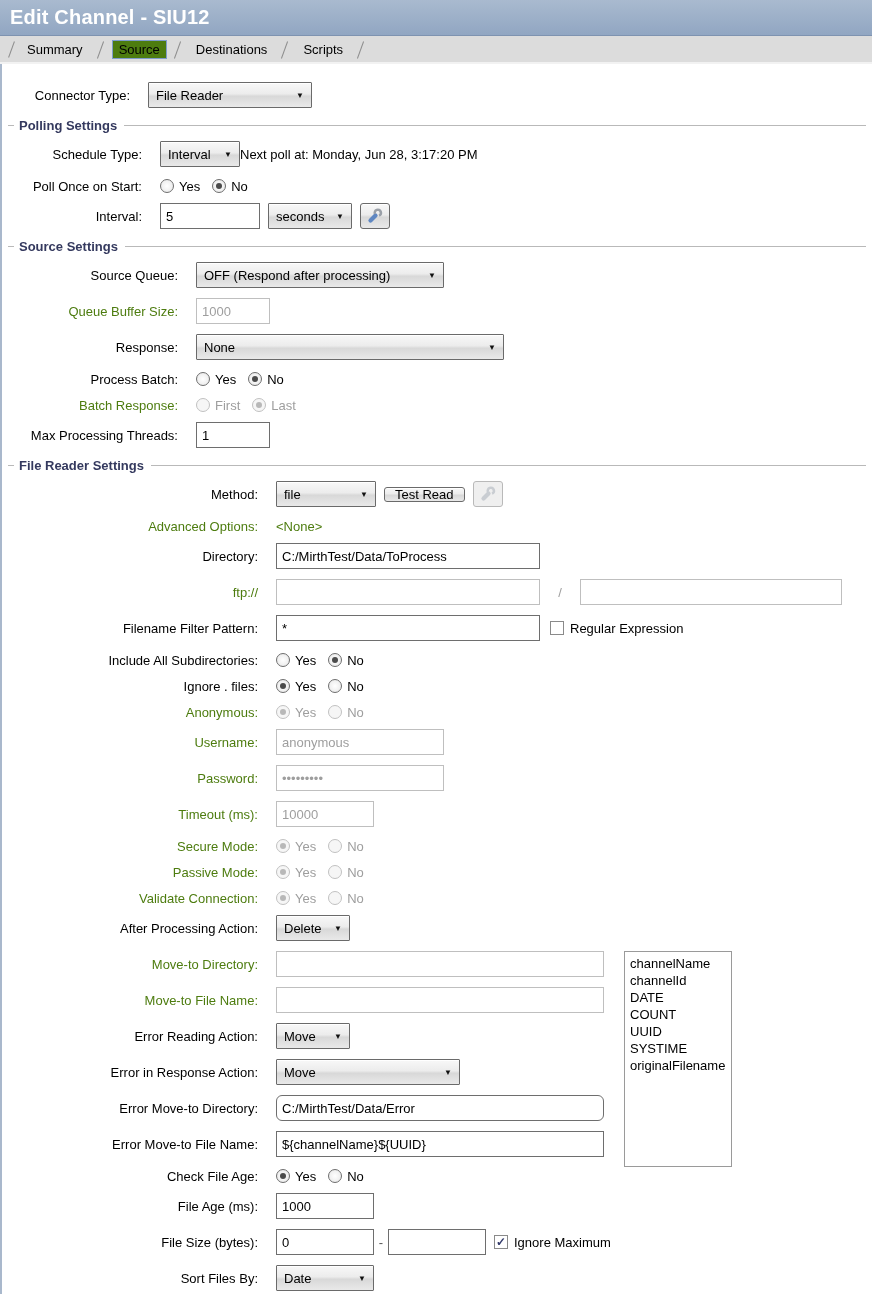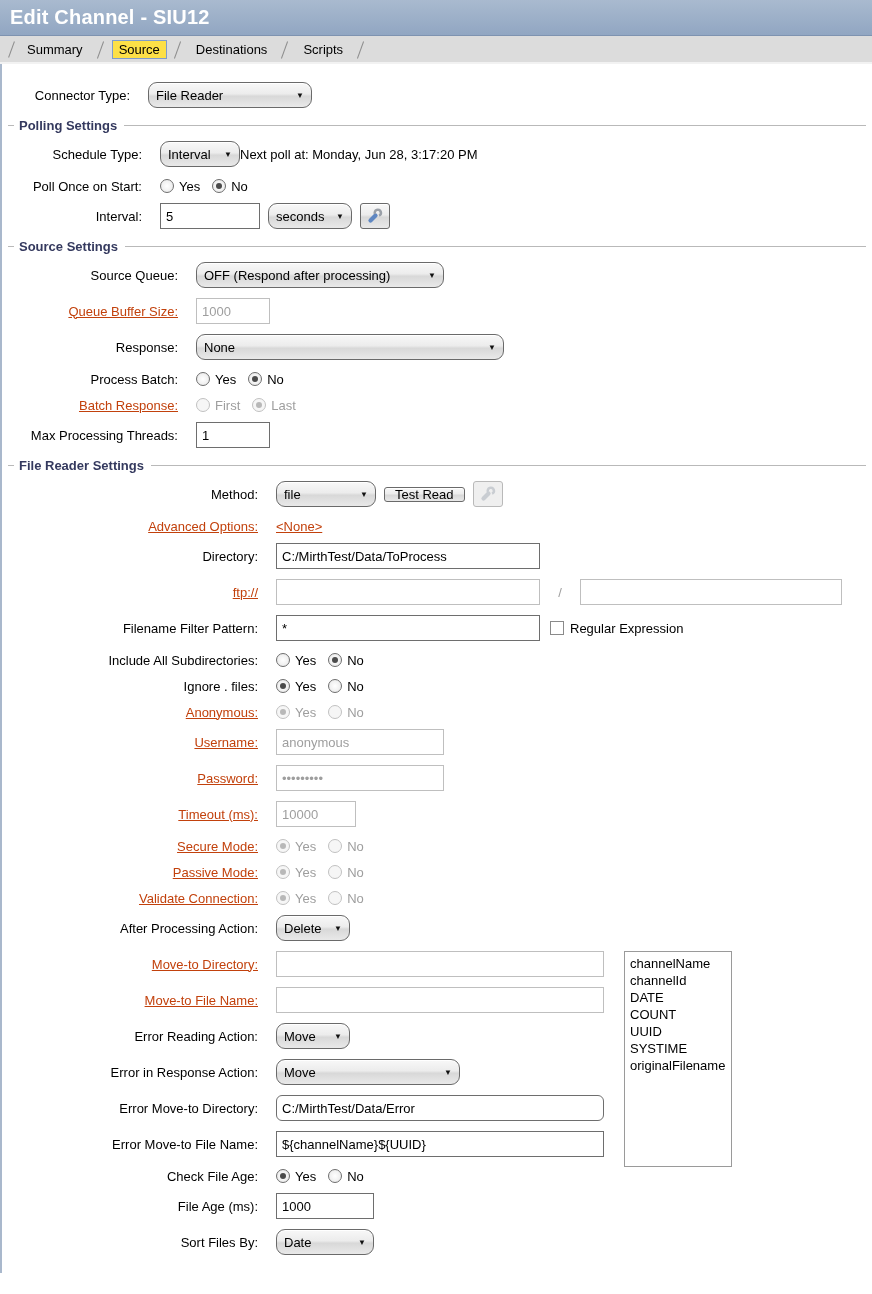--- a/index.html
+++ b/index.html
@@ -14,37 +14,37 @@
   
   .tabs { height:28px; background:#dcdcdc; display:flex; align-items:center;
           padding-left:6px; border-bottom:2px solid #f2f2f2; }
   .tab-lead { width:10px; height:17px; position:relative; }
   .tab-lead::after { content:''; position:absolute; left:5px; top:0; width:1px; height:17px;
                      background:#8e8e8e; transform:rotate(20deg); }
   .tab { position:relative; padding:2px 18px 2px 4px; cursor:default; }
   .tab::after { content:''; position:absolute; right:7px; top:1px; width:1px; height:18px;
                 background:#8e8e8e; transform:rotate(20deg); }
   .tlabel { border:1px solid transparent; padding:1px 6px; }
-  .tab.sel .tlabel { border:1px solid #7f9ccb; background:#fde047; }
+  .tab.sel .tlabel { border:1px solid #7f9ccb; background:#4d7c0f; }
 
   
   .content { background:#fff; border-left:2px solid #a9b8cc; padding:18px 6px 8px 6px; }
 
   .row { display:flex; align-items:center; margin-bottom:10px; min-height:26px; }
   .row.rr { margin-bottom:8px; min-height:18px; }
   .lbl { text-align:right; padding-right:18px; flex-shrink:0; }
   .c-lbl { width:140px; } .p-lbl { width:152px; } .s-lbl { width:188px; } .f-lbl { width:268px; }
-  .dis .lbl, .glabel { color:#c2410c;text-decoration:underline; }
+  .dis .lbl, .glabel { color:#4d7c0f; }
 
   .tf { height:26px; border:1px solid #6e6e6e; background:#fff; padding:1px 5px;
         font-family:"Liberation Sans", sans-serif; font-size:13px; color:#000; }
   .dis .tf { border-color:#bfbfbf; color:#9e9e9e; }
 
   .combo { height:26px; display:inline-flex; align-items:center; justify-content:space-between;
-           padding:0 7px; border:1px solid #6a6a6a; border-radius:9px; cursor:default;
+           padding:0 7px; border:1px solid #6a6a6a; border-radius:1px; cursor:default;
            background:linear-gradient(#f8f8f8,#ececec 45%,#d8d8d8 55%,#e9e9e9);
            box-shadow:inset 0 1px 0 #fff; }
   .combo .arr { font-size:8px; margin-left:10px; color:#111; }
 
   .btn { height:15px; display:inline-flex; align-items:center; padding:4px 10px; cursor:default;
          border:1px solid #6a6a6a; border-radius:3px;
          background:linear-gradient(#f8f8f8,#ececec 45%,#d8d8d8 55%,#e9e9e9);
          box-shadow:inset 0 1px 0 #fff; }
   .wbtn { width:30px; height:26px; justify-content:center; padding:0; }
   .wbtn.dis { border-color:#b9b9b9; background:#efefef; box-shadow:none; }
@@ -279,21 +279,21 @@
     <input class="tf" style="width: 168px;" value="anonymous">
   </div>
 
   <div class="row dis">
     <span class="lbl f-lbl">Password:</span>
     <input class="tf" style="width: 168px;" value="•••••••••">
   </div>
 
   <div class="row dis">
     <span class="lbl f-lbl">Timeout (ms):</span>
-    <input class="tf" style="width: 80px;" value="10000">
+    <input class="tf" style="width: 98px;" value="10000">
   </div>
 
   <div class="row rr dis">
     <span class="lbl f-lbl">Secure Mode:</span>
     <span class="radio sel">
         <span class="dot"></span>
       </span>
     <span class="rlbl">Yes</span>
     <span class="radio"></span>
     <span class="rlbl">No</span>
@@ -379,20 +379,30 @@
     <span class="rlbl">Yes</span>
     <span class="radio"></span>
     <span class="rlbl">No</span>
   </div>
 
   <div class="row">
     <span class="lbl f-lbl">File Age (ms):</span>
     <input class="tf" style="width: 98px;" value="1000">
   </div>
 
+  <div class="row">
+    <span class="lbl f-lbl">File Size (bytes):</span>
+    <input class="tf" style="width: 98px;" value="0">
+    <span class="dash">-</span>
+    <input class="tf dis" style="width: 98px;" value="">
+    <span class="cb checked ml8">
+        <span class="mark">✓</span>
+      </span>
+    <span>Ignore Maximum</span>
+  </div>
 
   <div class="row">
     <span class="lbl f-lbl">Sort Files By:</span>
     <div class="combo" style="width:98px">
       <span>Date</span>
       <span class="arr">▼</span>
     </div>
   </div>
 
 </div>

